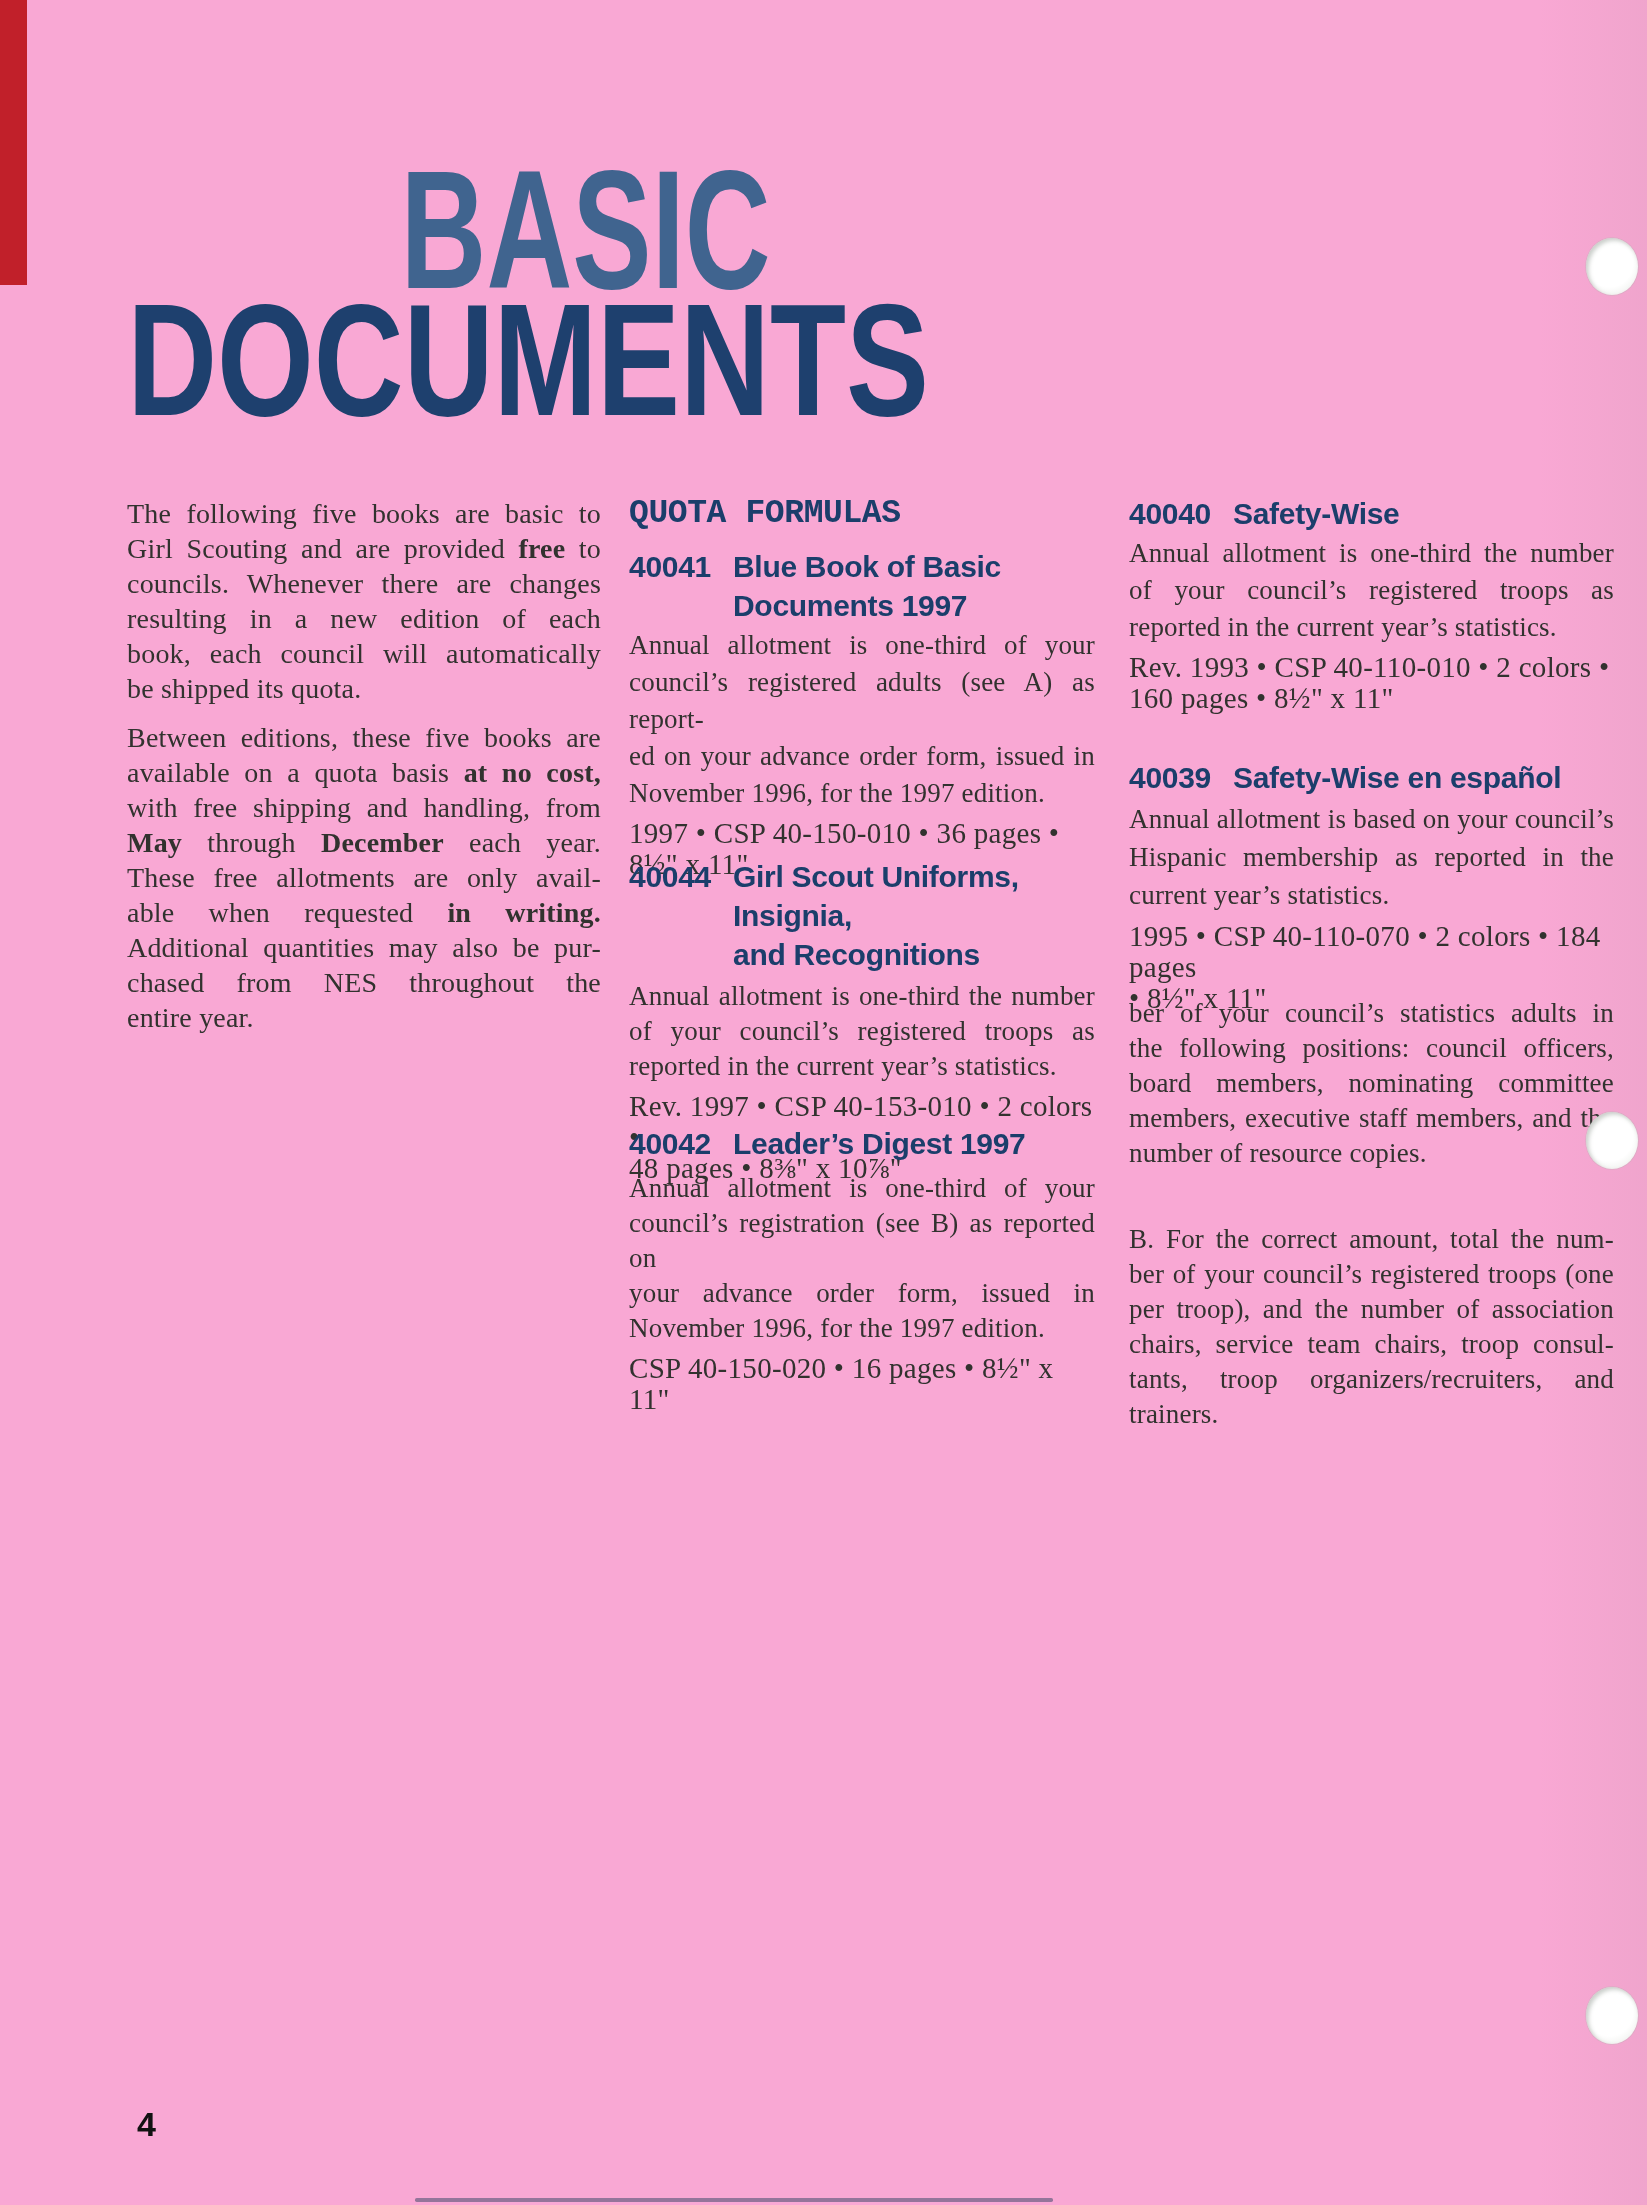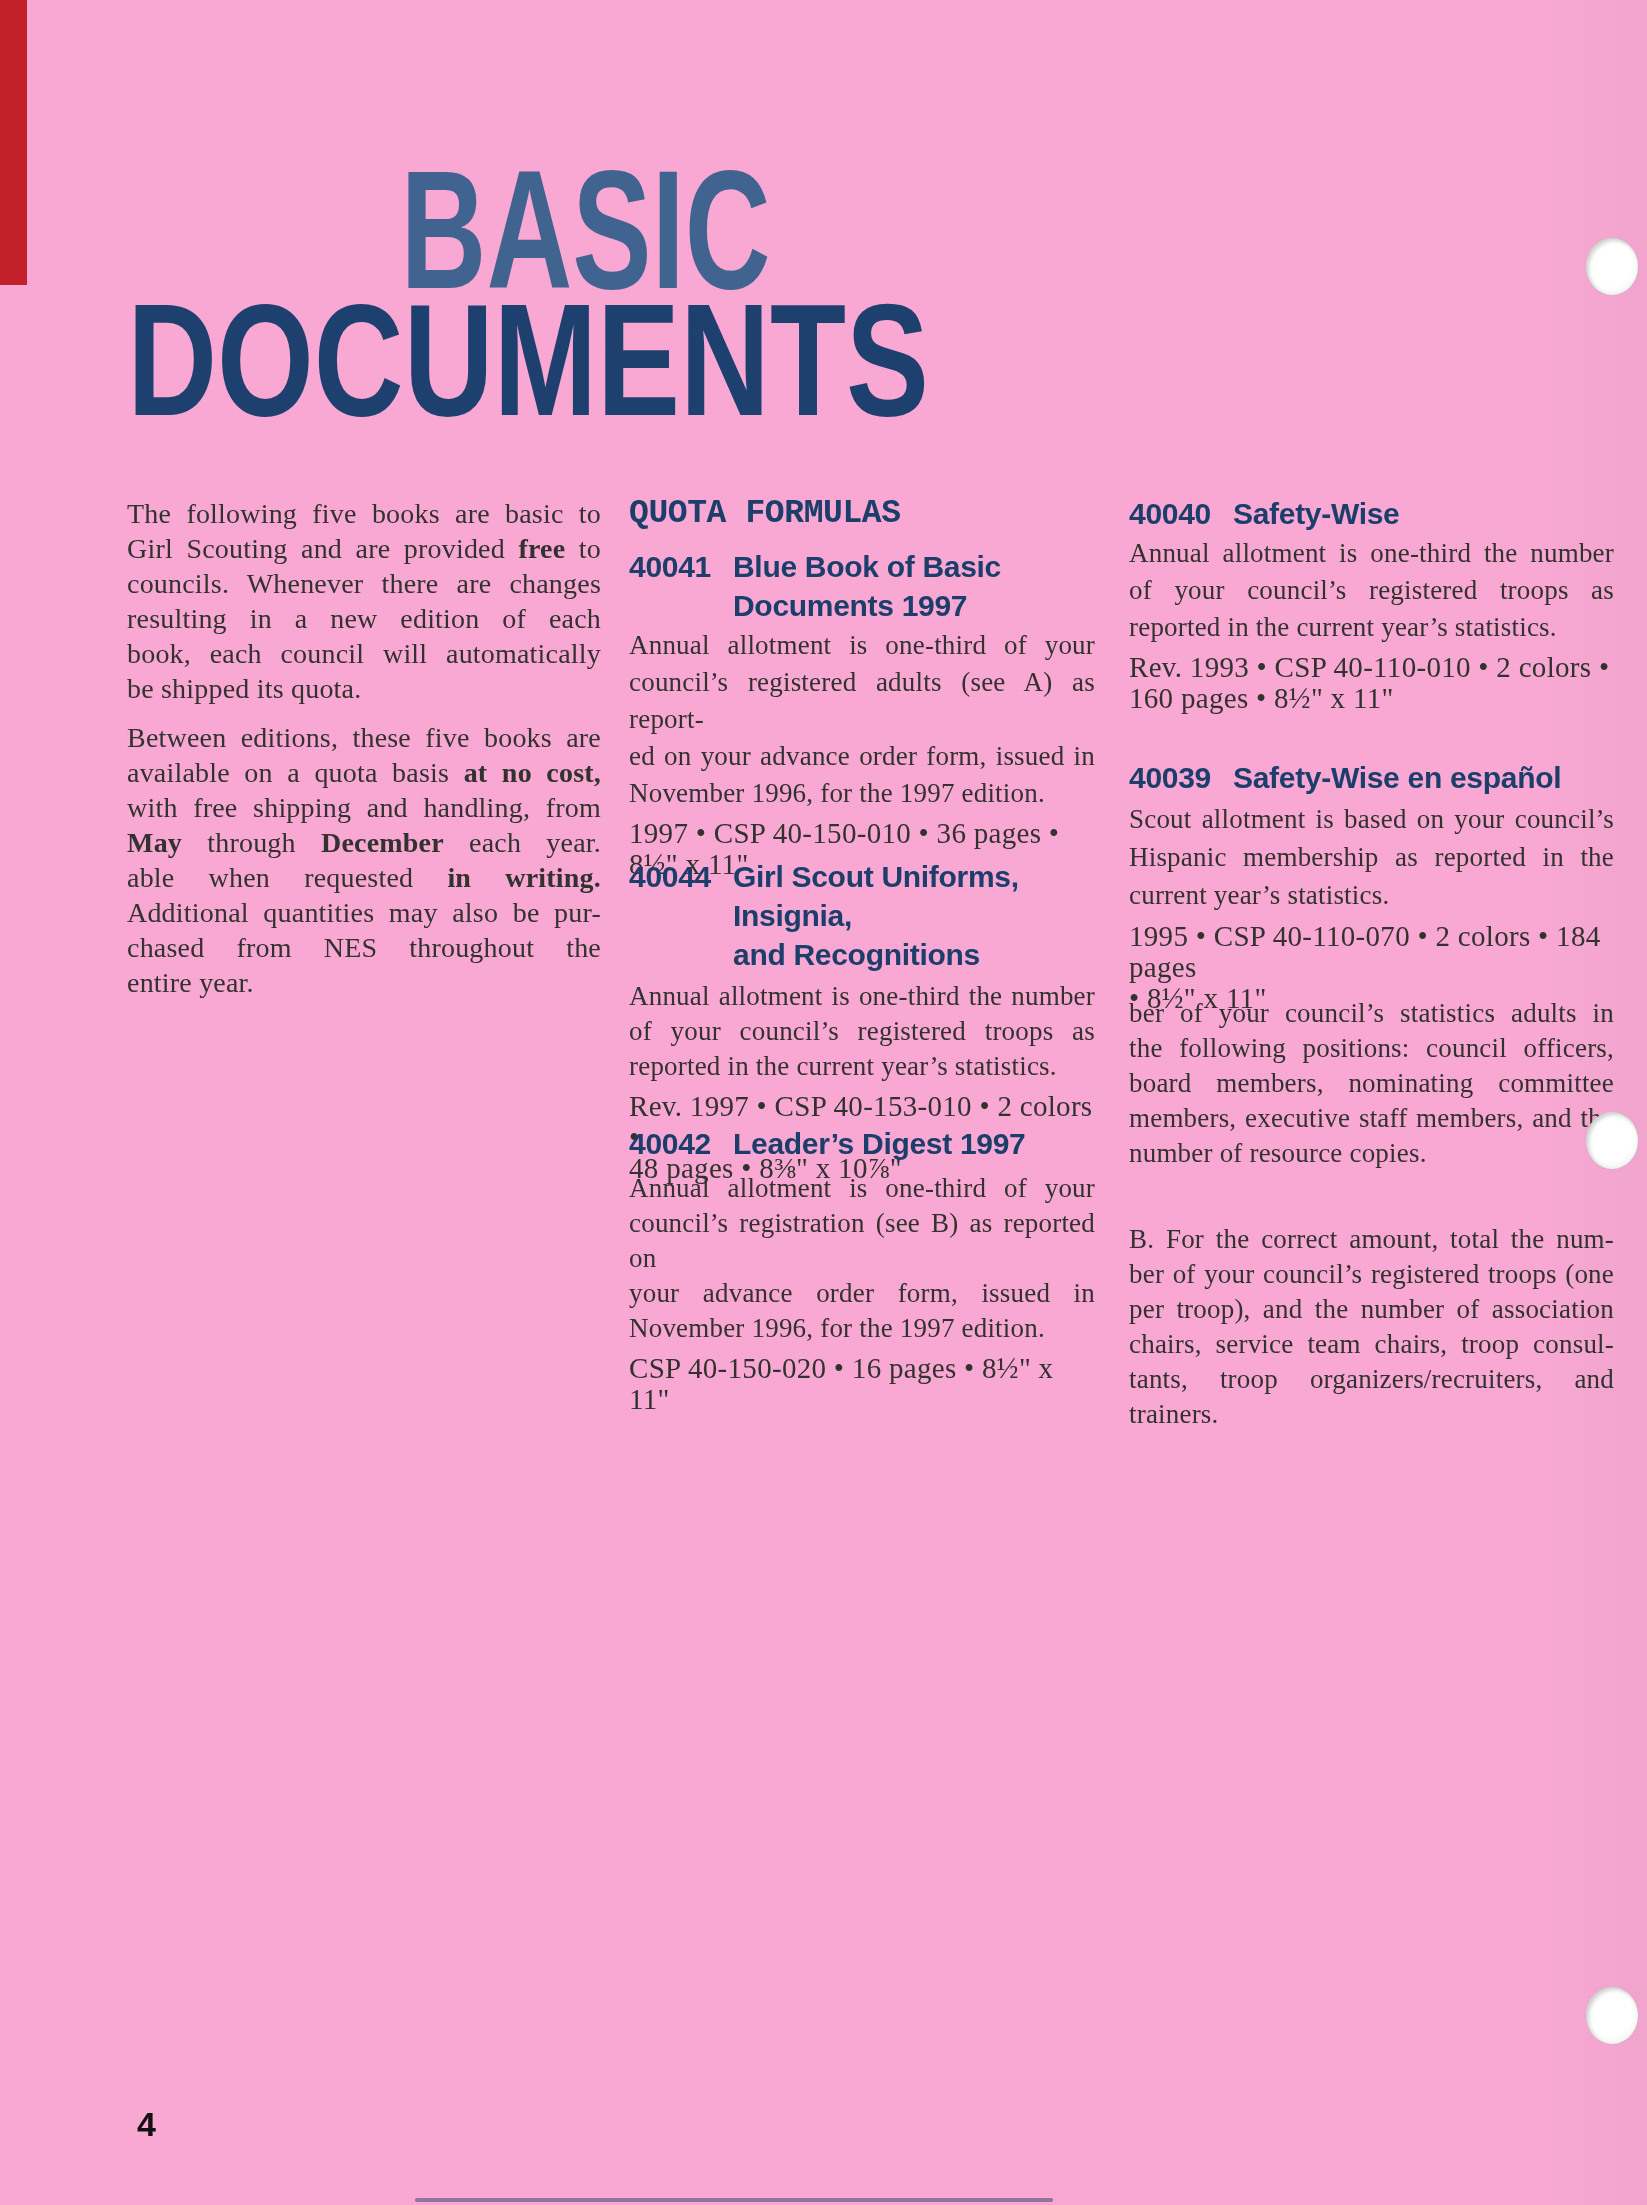--- a/index.html
+++ b/index.html
@@ -85,20 +85,21 @@
         <div class="tl jl">councils. Whenever there are changes</div>
         <div class="tl jl">resulting in a new edition of each</div>
         <div class="tl jl">book, each council will automatically</div>
         <div class="tl">be shipped its quota.</div>
       </div>
     <div class="para">
         <div class="tl jl">Between editions, these five books are</div>
         <div class="tl jl"><span>available on a quota basis </span><span class="b">at no cost,</span></div>
         <div class="tl jl">with free shipping and handling, from</div>
         <div class="tl jl"><span class="b">May</span><span> through </span><span class="b">December</span><span> each year.</span></div>
+        <div class="tl jl">These free allotments are only avail-</div>
         <div class="tl jl"><span>able when requested </span><span class="b">in writing.</span></div>
         <div class="tl jl">Additional quantities may also be pur-</div>
         <div class="tl jl">chased from NES throughout the</div>
         <div class="tl">entire year.</div>
       </div>
   </div>
 
   <div class="quota-heading" style="left:629px;top:496px;">QUOTA FORMULAS</div>
 
   <section class="item" style="left:629px;top:547px;width:466px;">
@@ -177,21 +178,21 @@
   </section>
 
   <section class="item" style="left:1129px;top:758px;width:485px;">
     <div class="item-head">
       <span class="item-number">40039</span>
       <div class="item-title">
           <div class="tl">Safety-Wise en español</div>
         </div>
     </div>
     <div class="item-body serif" style="line-height:38px;margin-top:3.4px;">
-        <div class="tl jl">Scout allotment is based on your council’s</div>
+        <div class="tl jl">Annual allotment is based on your council’s</div>
         <div class="tl jl">Hispanic membership as reported in the</div>
         <div class="tl">current year’s statistics.</div>
       </div>
     <div class="item-spec">
         <div class="tl">1995 • CSP 40-110-070 • 2 colors • 184 pages</div>
         <div class="tl">• 8½" x 11"</div>
       </div>
   </section>
 
   <div class="note" style="left:1129px;top:996px;width:485px;">

